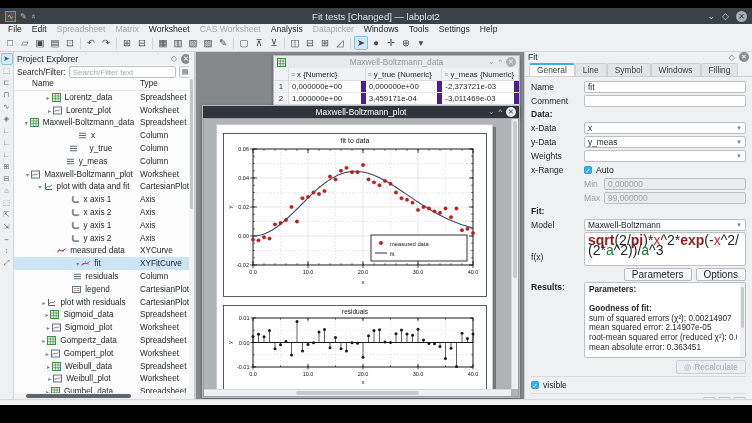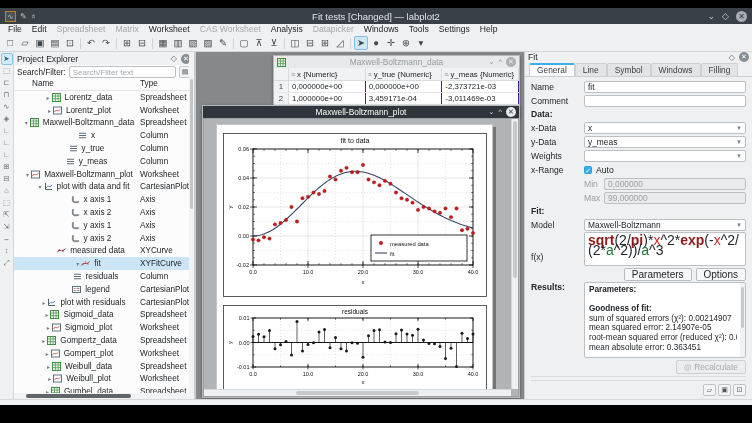--- a/index.html
+++ b/index.html
@@ -72,21 +72,21 @@
   .spreadsheet-win{left:77px;top:3px;width:247px;height:64px;z-index:1;}
   .spreadsheet-win .win-titlebar{background:#e7e9ea;color:#959ca1;}
   .spreadsheet-win .wb{color:#8a9196;}
   .ss-close{width:10px;height:10px;border-radius:50%;background:#aab0b4;color:#f2f3f4;font-size:7px;line-height:10px;text-align:center;}
   .ss-ic{width:9px;height:9px;display:inline-flex;}
   .ss-table{background:#fff;font-size:7.8px;}
   .ss-hrow{display:flex;background:#f1f2f3;border-bottom:1px solid #d9dcde;height:13px;align-items:center;}
   .ss-hcell{width:77px;display:flex;align-items:center;gap:2px;padding-left:2px;border-right:1px solid #d9dcde;overflow:hidden;height:100%;}
   .ss-rn{width:15px;background:#f1f2f3;border-right:1px solid #d9dcde;text-align:center;color:#44494d;flex:none;height:100%;line-height:12px;}
   .ss-row{display:flex;height:12px;border-bottom:1px solid #e6e8ea;background:#fff;}
-  .ss-cell{width:77px;padding-left:3px;border-right:1px solid #4c1d95;line-height:11px;overflow:hidden;}
+  .ss-cell{width:77px;padding-left:3px;border-right:5px solid #4c1d95;line-height:11px;overflow:hidden;}
   .colbars{color:#8d9499;font-size:7px;line-height:9px;}
 
   .worksheet-win{left:6px;top:53px;width:318px;height:293px;z-index:2;display:flex;flex-direction:column;}
   .worksheet-win .win-titlebar{background:#2f353a;color:#fcfcfc;}
   .worksheet-win .wb{color:#cdd2d6;}
   .ws-close{width:10px;height:10px;border-radius:50%;background:#e6e8e9;color:#3a4045;font-size:7px;line-height:10px;text-align:center;}
   .ws-body{flex:1;display:flex;background:#b1b4b6;border:1px solid #9da1a3;position:relative;overflow:hidden;}
   .ws-view{flex:1;position:relative;}
   .page{position:absolute;left:12px;top:5px;width:277px;height:266px;background:#fff;border:1px solid #c4c6c8;box-shadow:3px 3px 0 #73777a;}
   .ws-vscroll{position:absolute;right:0;top:0;bottom:7px;width:7px;background:#eff0f1;border-left:1px solid #d5d8da;}
@@ -287,21 +287,21 @@
                 <span class="t-ic">
                   <svg width="9" height="9" viewBox="0 0 9 9">
                     <path d="M1 2.2H8M1 4.5H8M1 6.8H8" stroke="#5e6c7a" stroke-width="1.1" fill="none"></path>
                   </svg>
                 </span>
                 <span>x</span>
               </span>
               <span class="t-type">Column</span>
             </div>
             <div class="trow">
-              <span class="t-name" style="padding-left: 12px;">
+              <span class="t-name" style="padding-left: 12px; gap: 8px;">
                 <span class="t-exp"></span>
                 <span class="t-ic">
                   <svg width="9" height="9" viewBox="0 0 9 9">
                     <path d="M1 2.2H8M1 4.5H8M1 6.8H8" stroke="#5e6c7a" stroke-width="1.1" fill="none"></path>
                   </svg>
                 </span>
                 <span>y_true</span>
               </span>
               <span class="t-type">Column</span>
             </div>
@@ -1075,20 +1075,24 @@
                 </div>
               </div>
           </div>
           <div class="recalc-row">
             <span class="recalc-btn">
                 <span>◎</span>
                 <span>Recalculate</span>
               </span>
           </div>
           <div class="sep"></div>
+          <div class="visible-row">
+            <span class="checkbox">✓</span>
+            <span>visible</span>
+          </div>
           <div class="sep"></div>
           <div class="bottombtns" id="cfgbtns">
               <span class="mini-btn">▱</span>
               <span class="mini-btn">▣</span>
               <span class="mini-btn">⊡</span>
             </div>
         </div>
       </div>
     </div>
 

